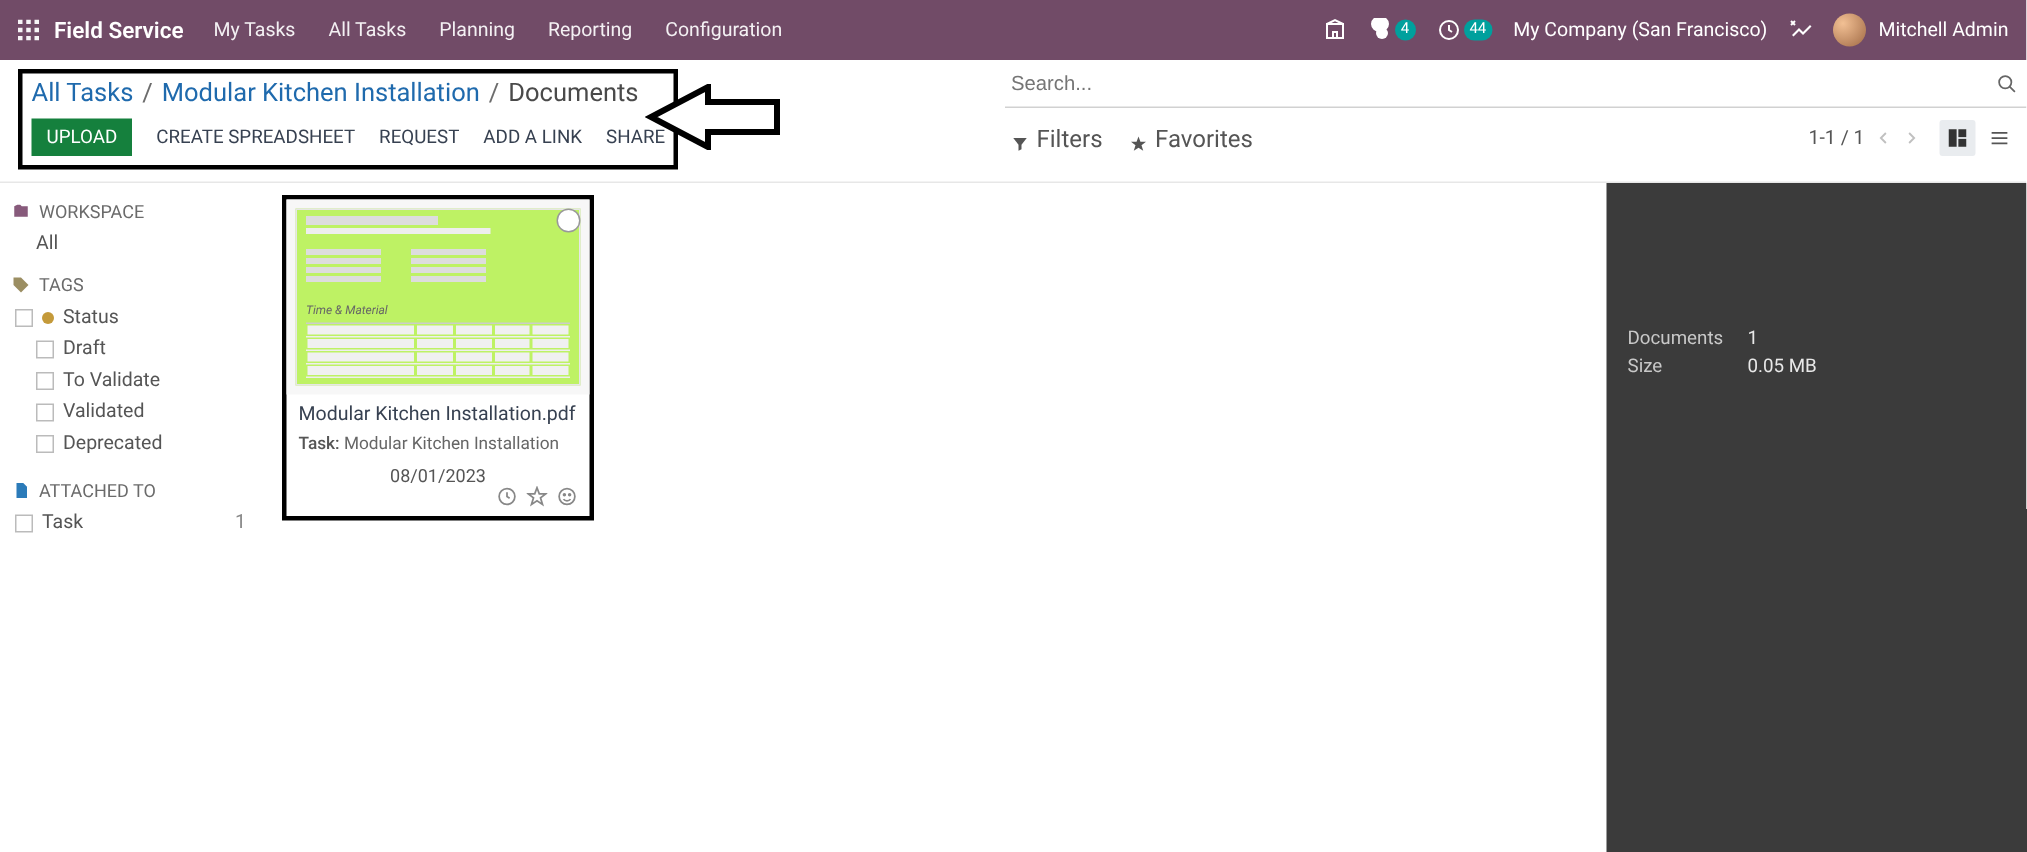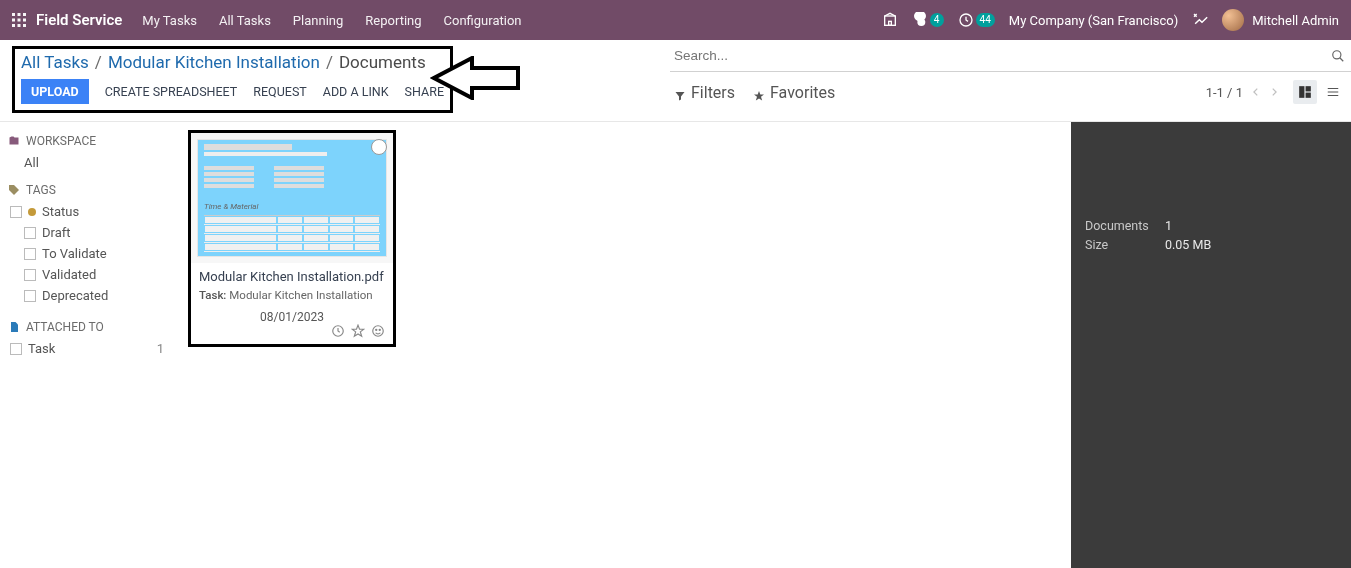--- a/index.html
+++ b/index.html
@@ -20,21 +20,21 @@
 
 .cp { display: flex; border-bottom: 1px solid #e7e7e7; }
 .cp-left { width: 670px; padding: 6px 12px 8px 12px; }
 .cp-right { flex: 1; }
 
 .breadcrumb-box { border: 3px solid #000; padding: 3px 6px 6px 6px; display: inline-block; }
 .breadcrumb { font-size: 17px; color: #1f6aad; display: flex; gap: 6px; align-items: center; flex-wrap: wrap; }
 .breadcrumb .sep { color: #6c6c6c; }
 .breadcrumb .current { color: #4a4a4a; }
 .actions { margin-top: 7px; display: flex; gap: 16px; align-items: center; font-size: 12.5px; }
-.actions .btn-primary { background: #3b82f6; color: #fff; padding: 5px 10px; font-weight: 700; cursor: pointer; }
+.actions .btn-primary { background: #15803d; color: #fff; padding: 5px 10px; font-weight: 400; cursor: pointer; }
 .actions .link { color: #374151; cursor: pointer; }
 
 .arrow-annot { position: absolute; left: 430px; top: 56px; }
 
 .search-bar { height: 32px; border-bottom: 1px solid #d1d1d1; display: flex; align-items: center; padding-right: 6px; }
 .search-bar input { border: none; outline: none; width: 100%; font-size: 13.5px; color: #888; padding-left: 4px; }
 .search-bar .mag { color: #6b6b6b; }
 
 .cp-right-row2 { display: flex; align-items: center; padding: 8px 6px 8px 4px; }
 .cp-right-row2 .filters, .cp-right-row2 .favs { color: #555; font-size: 16px; display: inline-flex; align-items: flex-end; gap: 5px; margin-right: 18px; cursor: pointer; }
@@ -54,21 +54,21 @@
 .sidebar .item.selected { background: #d7e7f3; }
 .sidebar .chk { width: 12px; height: 12px; border: 1px solid #bbb; background: #fff; display: inline-block; flex-shrink: 0; }
 .sidebar .tag-dot { width: 8px; height: 8px; border-radius: 50%; display: inline-block; }
 .sidebar .count { margin-left: auto; color: #888; padding-right: 4px; }
 
 .main { flex: 1; padding: 8px 10px; position: relative; background: #fff; }
 
 .doc-card { width: 208px; border: 3px solid #000; background: #fff; }
 .doc-thumb { height: 130px; background: #f7f7f7; position: relative; padding: 6px; overflow: hidden; }
 .doc-thumb .circle { position: absolute; right: 6px; top: 6px; width: 16px; height: 16px; border: 1px solid #999; border-radius: 50%; background: #fff; }
-.fake-doc { background: #7dd3fc; border: 1px solid #e6e6e6; height: 100%; padding: 4px 6px; font-size: 6px; color: #888; display: flex; flex-direction: column; }
+.fake-doc { background: #bef264; border: 1px solid #e6e6e6; height: 100%; padding: 4px 6px; font-size: 6px; color: #888; display: flex; flex-direction: column; }
 .fake-doc .hdr { height: 6px; background: #ddd; width: 50%; margin-bottom: 2px; }
 .fake-doc .sub { height: 4px; background: #eee; width: 70%; margin-bottom: 10px; }
 .fake-doc .cols { display: flex; gap: 20px; margin-bottom: 8px; }
 .fake-doc .col div { height: 4px; background: #ddd; width: 50px; margin-bottom: 2px; }
 .fake-doc .section-title { font-size: 8px; color: #666; font-style: italic; margin: 4px 0; }
 .fake-doc .tbl { border-top: 1px solid #ccc; }
 .fake-doc .tbl-row { display: flex; height: 9px; border-bottom: 1px solid #eee; }
 .fake-doc .tbl-row span { flex: 1; background: #f0f0f0; margin: 1px; }
 .fake-doc .tbl-row span:first-child { flex: 3; }
 

